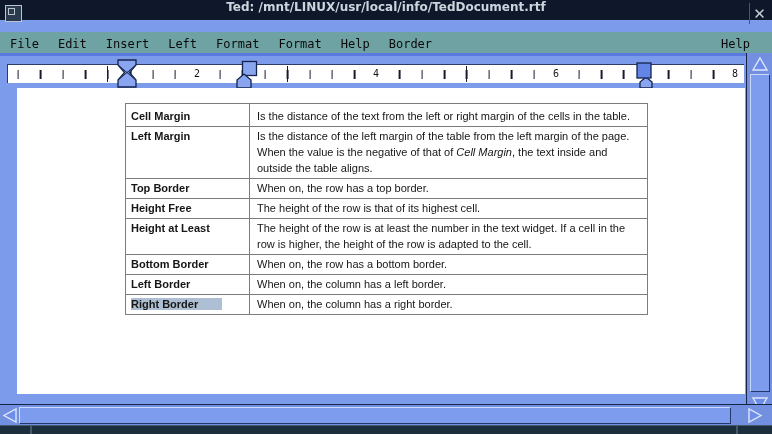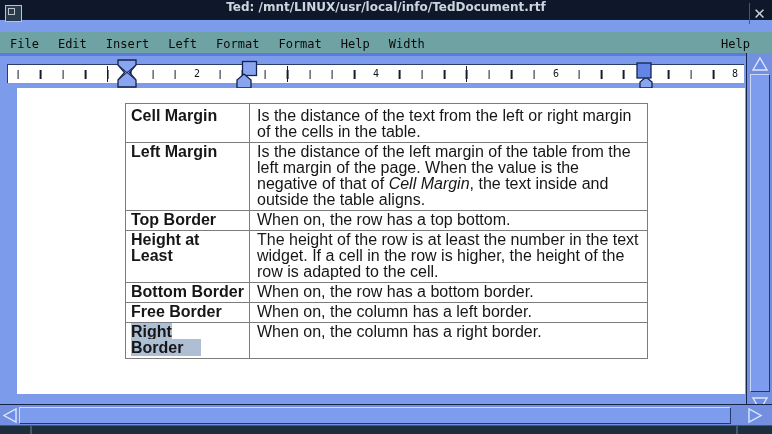--- a/index.html
+++ b/index.html
@@ -61,28 +61,28 @@
     background:#ffffff; padding:0 4px; font-family:"DejaVu Sans Mono", monospace;
     font-size:10px; color:#14141e;
   }
   #marker-svg { position:absolute; left:0; top:53px; pointer-events:none; }
   
   #docarea { position:absolute; left:0; top:88px; width:746px; height:316px; background:#7d9beb; }
   #page { position:absolute; left:17px; top:0; width:728px; height:306px; background:#ffffff; }
   #doc-table {
     position:absolute; left:108px; top:15px; width:522px;
     border-collapse:collapse; table-layout:fixed;
-    font-size:16px; line-height:16px; color:#161616;
+    font-size:11px; line-height:16px; color:#161616;
   }
   #doc-table td { border:1px solid #7c7c7c; vertical-align:top; padding:1px 5px 2px 5px; }
   #doc-table tr:first-child td { padding-top:4px; }
   #doc-table td.c1 { width:124px; font-weight:bold; }
   #doc-table td.c2 { width:398px; padding-left:7px; }
   .it { font-style:italic; }
-  .sel { background:#aebfd4; padding-right:18px; }
+  .sel { background:#aebfd4; padding-right:24px; }
   
   #vscroll {
     position:absolute; left:746px; top:53px; width:26px; height:360px;
     background:#7390e0; border-left:1px solid #16244a;
   }
   #vthumb {
     position:absolute; left:3px; top:21px; width:20px; height:318px;
     background:#7e9cee; border-top:1px solid #cdd9fa; border-left:1px solid #cdd9fa;
     border-right:1px solid #24386e; border-bottom:1px solid #24386e;
   }
@@ -119,21 +119,21 @@
   </div>
 
   <div id="menubar">
     <span class="menu-item">File</span>
     <span class="menu-item">Edit</span>
     <span class="menu-item">Insert</span>
     <span class="menu-item">Left</span>
     <span class="menu-item">Format</span>
     <span class="menu-item">Format</span>
     <span class="menu-item">Help</span>
-    <span class="menu-item">Width</span>
+    <span class="menu-item">Border</span>
     <span class="menu-item" id="menu-help">Help</span>
   </div>
 
   <div id="rulerzone">
     <div id="ruler-band">
       <div id="ruler-ticks"></div>
       <div class="tall-tick" style="left:99px"></div>
       <div class="tall-tick" style="left:279px"></div>
       <div class="tall-tick" style="left:458px"></div>
       <div class="tall-tick" style="left:637px"></div>
@@ -166,32 +166,36 @@
             <tr>
           <td class="c1"><span>Cell Margin</span></td>
           <td class="c2"><span>Is the distance of the text from the left or right margin of the cells in the table.</span></td>
         </tr>
         <tr>
           <td class="c1"><span>Left Margin</span></td>
           <td class="c2"><span><span>Is the distance of the left margin of the table from the left margin of the page. When the value is the negative of that of </span><span class="it">Cell Margin</span><span>, the text inside and outside the table aligns.</span></span></td>
         </tr>
         <tr>
           <td class="c1"><span>Top Border</span></td>
-          <td class="c2"><span>When on, the row has a top bottom.</span></td>
+          <td class="c2"><span>When on, the row has a top border.</span></td>
+        </tr>
+        <tr>
+          <td class="c1"><span>Height Free</span></td>
+          <td class="c2"><span>The height of the row is that of its highest cell.</span></td>
         </tr>
         <tr>
           <td class="c1"><span>Height at Least</span></td>
           <td class="c2"><span>The height of the row is at least the number in the text widget. If a cell in the row is higher, the height of the row is adapted to the cell.</span></td>
         </tr>
         <tr>
           <td class="c1"><span>Bottom Border</span></td>
           <td class="c2"><span>When on, the row has a bottom border.</span></td>
         </tr>
         <tr>
-          <td class="c1"><span>Free Border</span></td>
+          <td class="c1"><span>Left Border</span></td>
           <td class="c2"><span>When on, the column has a left border.</span></td>
         </tr>
         <tr>
           <td class="c1"><span class="sel">Right Border</span></td>
           <td class="c2"><span>When on, the column has a right border.</span></td>
         </tr>
       </tbody>
         </table>
     </div>
   </div>

